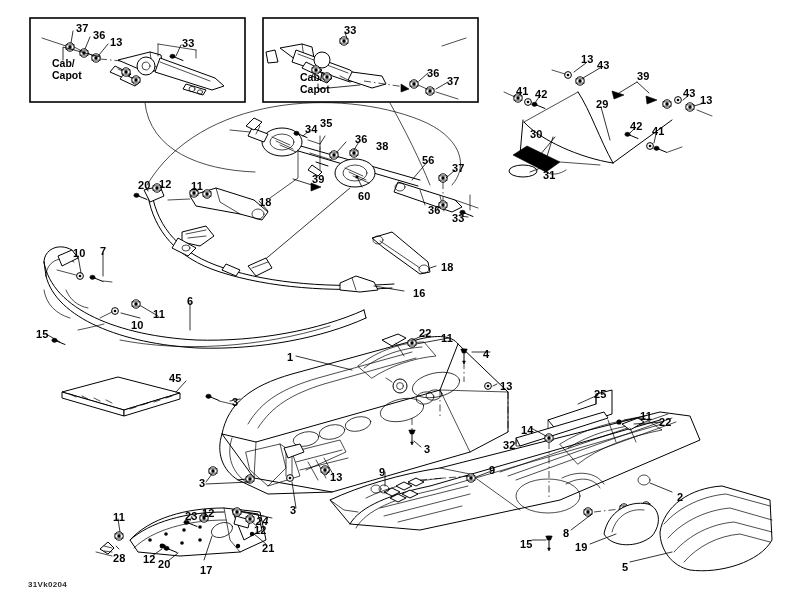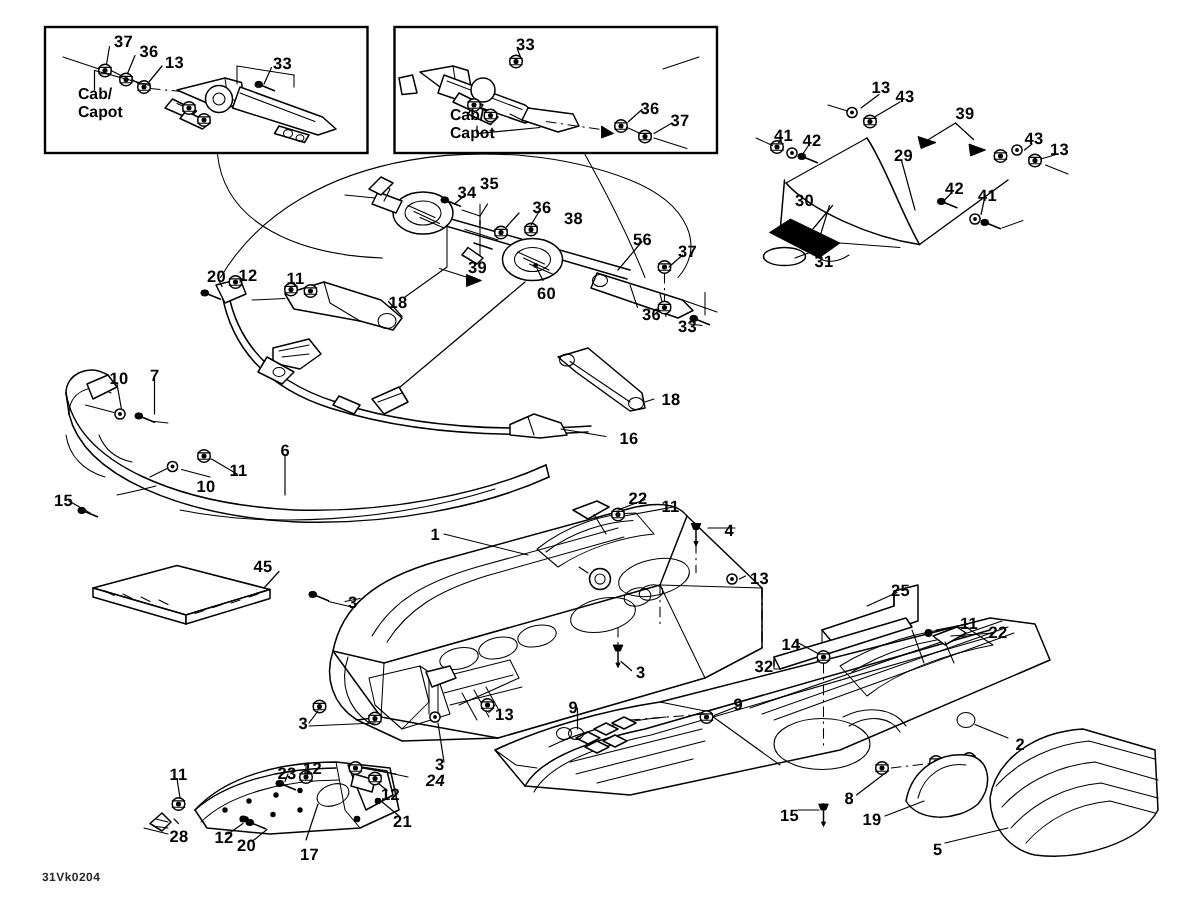--- a/index.html
+++ b/index.html
@@ -620,21 +620,21 @@
   <div class="callout" style="left:640px; top:411px;">11</div>
   <div class="callout" style="left:659px; top:417px;">22</div>
   <div class="callout" style="left:677px; top:492px;">2</div>
   <div class="callout" style="left:563px; top:528px;">8</div>
   <div class="callout" style="left:575px; top:542px;">19</div>
   <div class="callout" style="left:520px; top:539px;">15</div>
   <div class="callout" style="left:622px; top:562px;">5</div>
   <div class="callout" style="left:113px; top:512px;">11</div>
   <div class="callout" style="left:185px; top:511px;">23</div>
   <div class="callout" style="left:202px; top:508px;">12</div>
-  <div class="callout" style="left:284px; top:516px;font-style:italic;">24</div>
+  <div class="callout" style="left:256px; top:516px;font-style:italic;">24</div>
   <div class="callout" style="left:254px; top:525px;">12</div>
   <div class="callout" style="left:113px; top:553px;">28</div>
   <div class="callout" style="left:143px; top:554px;">12</div>
   <div class="callout" style="left:158px; top:559px;">20</div>
   <div class="callout" style="left:200px; top:565px;">17</div>
   <div class="callout" style="left:262px; top:543px;text-align:center;">21</div>
 
   <div class="sheet-code">31Vk0204</div>
 
 </div>

